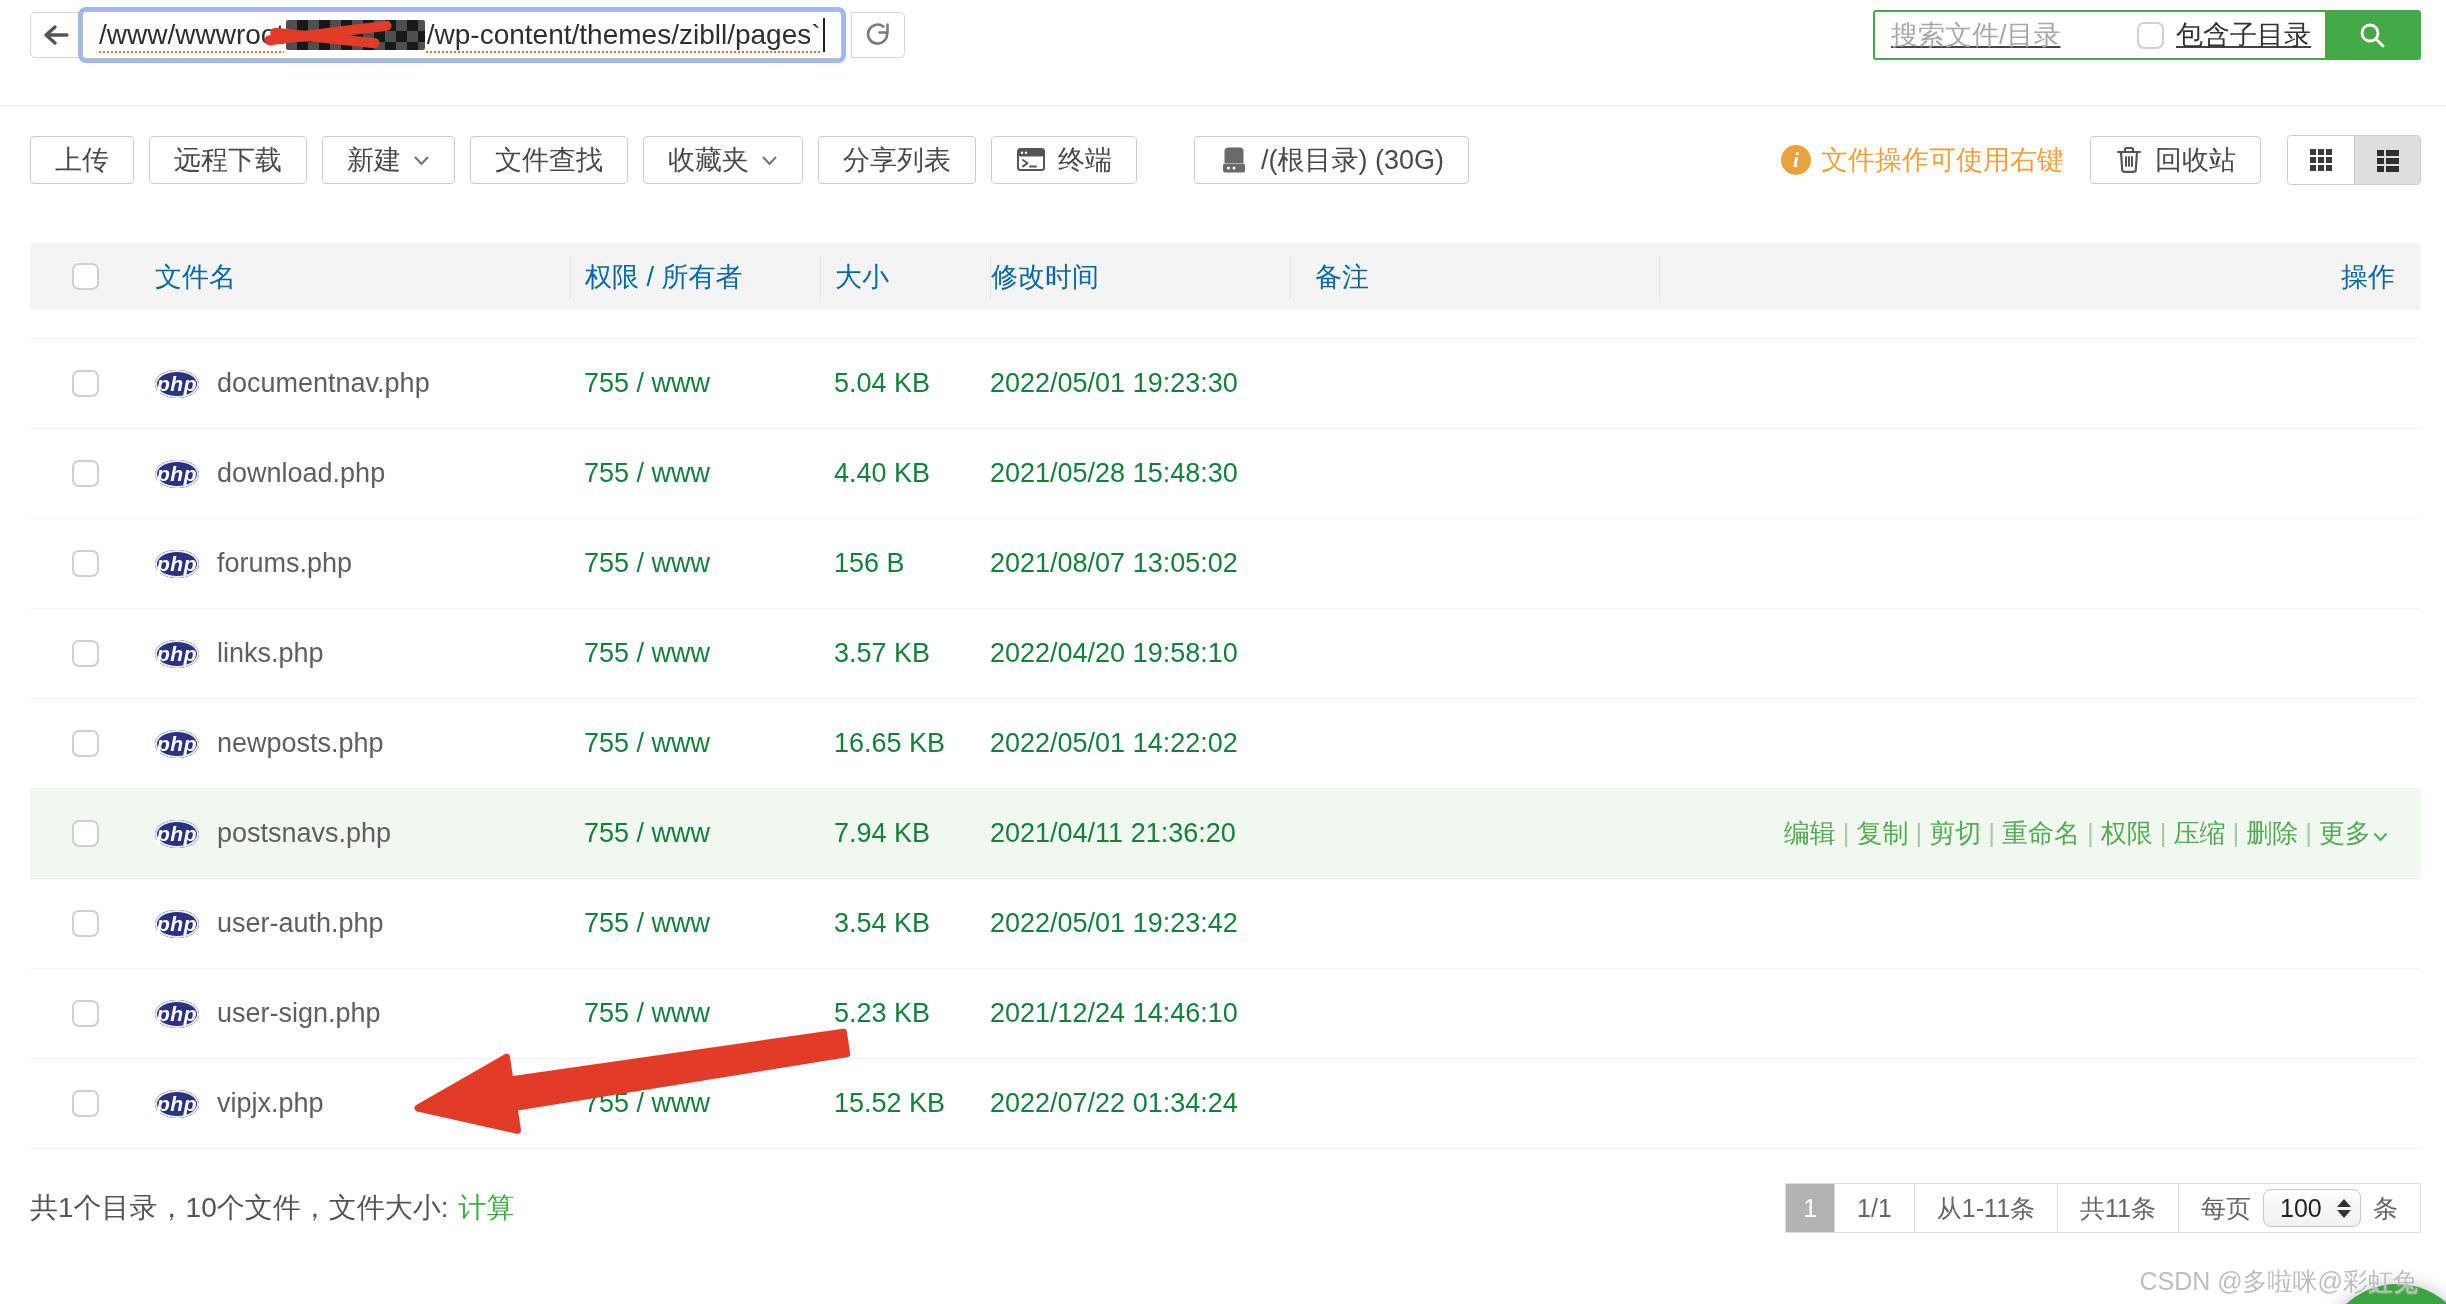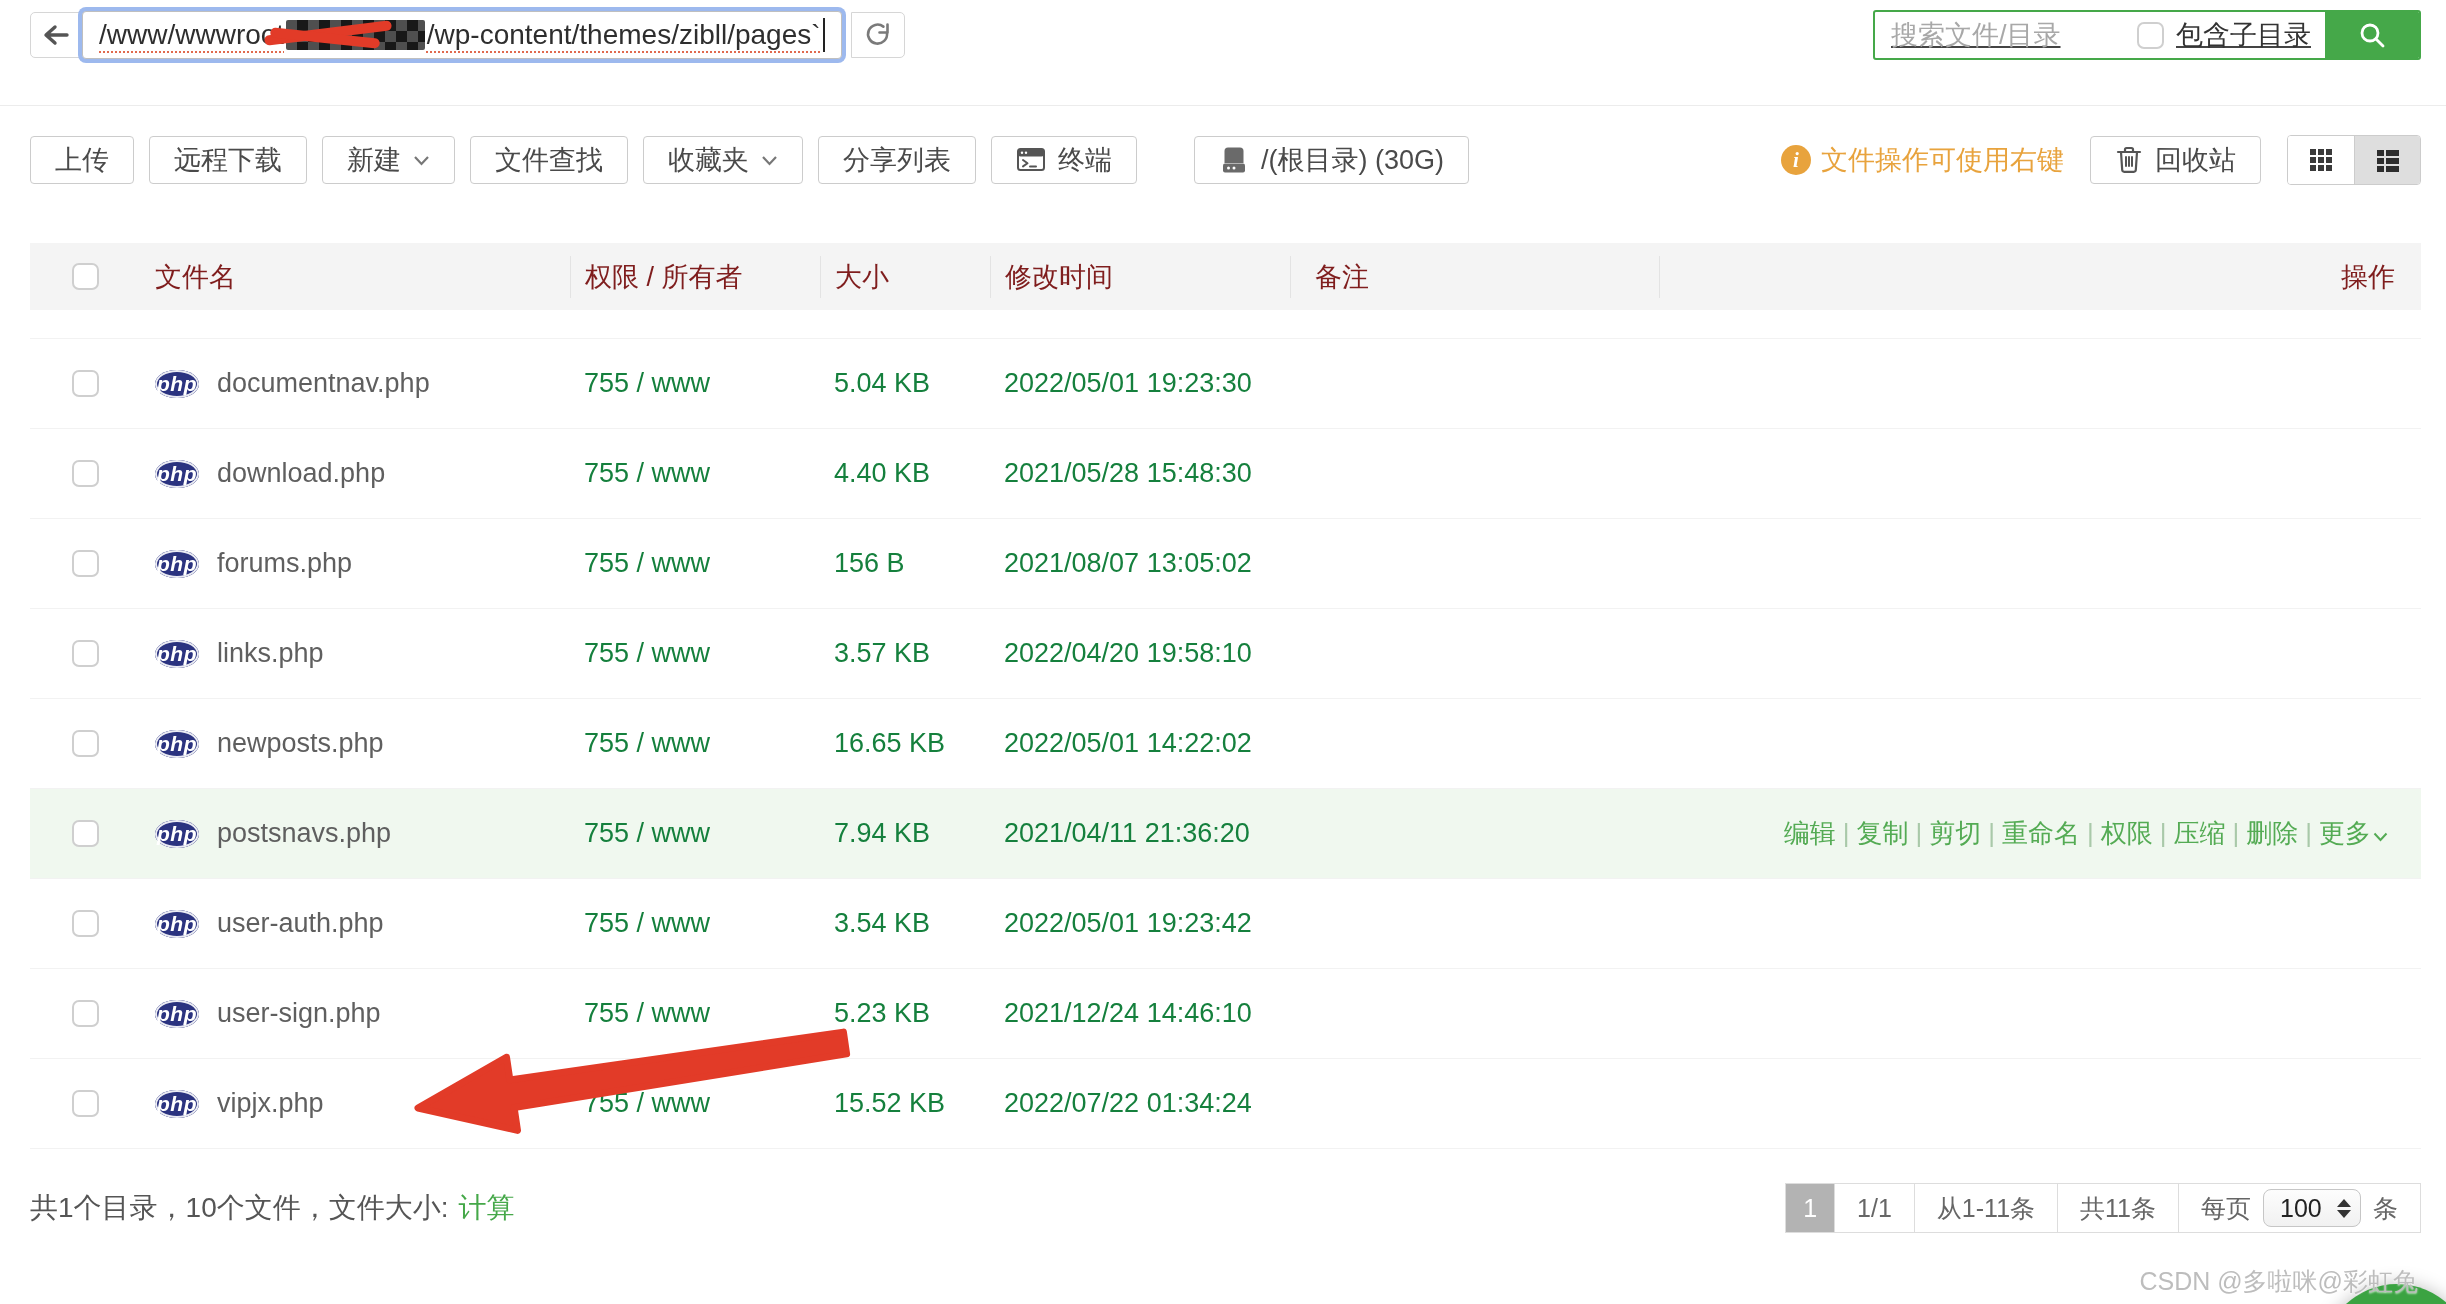--- a/index.html
+++ b/index.html
@@ -59,29 +59,29 @@
     width:30px; height:30px; border-radius:50%; background:#e8a33d; color:#fff;
     font-size:21px; font-weight:bold; display:flex; align-items:center; justify-content:center;
     font-family:"Liberation Serif", serif; font-style:italic;
   }
   .view-toggle { display:flex; border:1px solid #ccc; border-radius:4px; overflow:hidden; }
   .vbtn { width:66px; height:48px; display:flex; align-items:center; justify-content:center; background:#fff; cursor:pointer; }
   .vbtn + .vbtn { border-left:1px solid #ccc; }
   .vbtn.active { background:#dedede; }
   
   .ftable { position:absolute; top:243px; left:30px; right:25px; }
-  .thead { height:67px; background:#f4f4f4; display:flex; align-items:center; font-size:27px; color:#7f1d1d; }
+  .thead { height:67px; background:#f4f4f4; display:flex; align-items:center; font-size:27px; color:#0369a1; }
   .tbody { margin-top:28px; border-top:1px solid #f2f2f2; }
   .trow { height:90px; display:flex; align-items:center; border-bottom:1px solid #f2f2f2; font-size:27px; background:#fff; }
   .trow.highlight { background:#f0f8ef; }
   .c-check { width:115px; padding-left:42px; display:flex; align-items:center; flex:none; }
   .c-name  { width:425px; padding-left:10px; display:flex; align-items:center; gap:18px; flex:none; overflow:hidden; }
   .c-perm  { width:250px; padding-left:14px; flex:none; }
   .c-size  { width:170px; padding-left:14px; flex:none; }
-  .c-mtime { width:300px; padding-left:14px; flex:none; }
+  .c-mtime { width:300px; flex:none; }
   .c-note  { width:370px; padding-left:24px; flex:none; }
   .c-act   { flex:1; text-align:right; padding-right:26px; }
   .thead .c-perm, .thead .c-size, .thead .c-mtime, .thead .c-note { border-left:1px solid #e3e3e3; height:42px; line-height:42px; }
   .thead .c-note { border-right:1px solid #e3e3e3; }
   .cb { width:27px; height:27px; border:2px solid #cfcfcf; border-radius:7px; background:#fff; cursor:pointer; flex:none; }
   .php-badge {
     width:44px; height:28px; border-radius:50%; background:#2b3380; flex:none;
     display:flex; align-items:center; justify-content:center;
     box-shadow: inset 0 0 0 2px rgba(255,255,255,.9), inset 0 0 0 4px #2b3380;
     color:#fff; font-size:21px; font-weight:bold; font-style:italic; letter-spacing:.5px;

